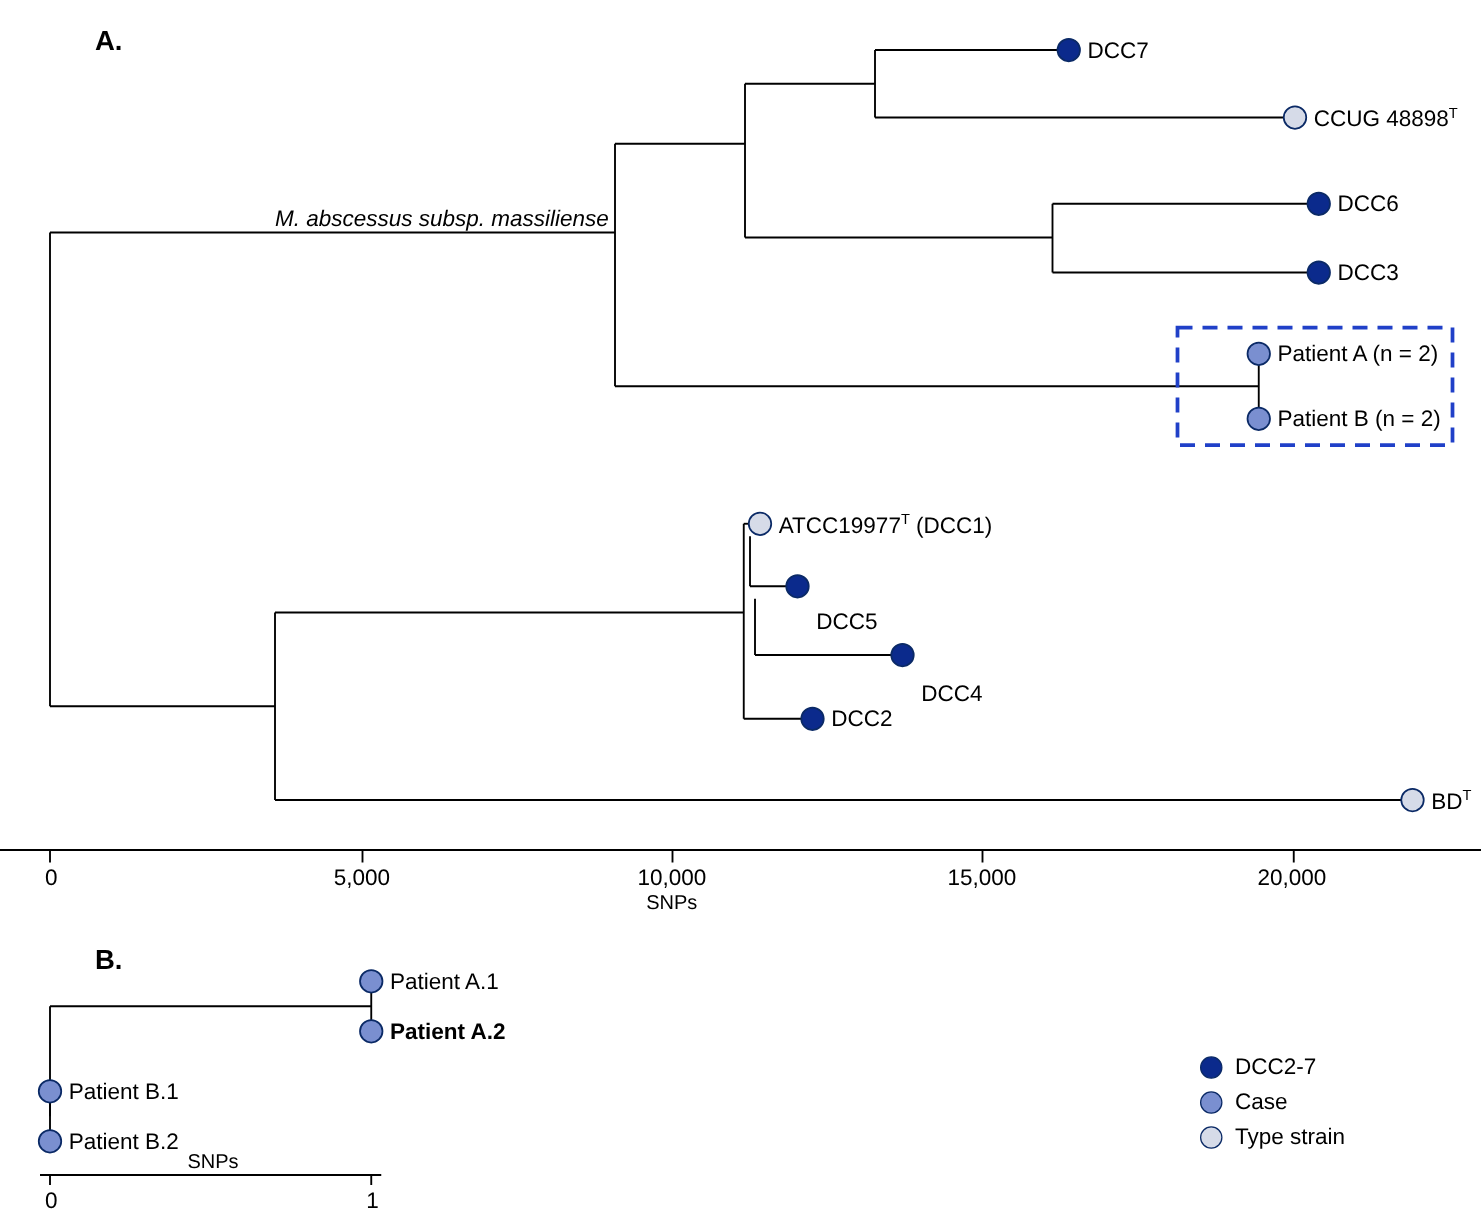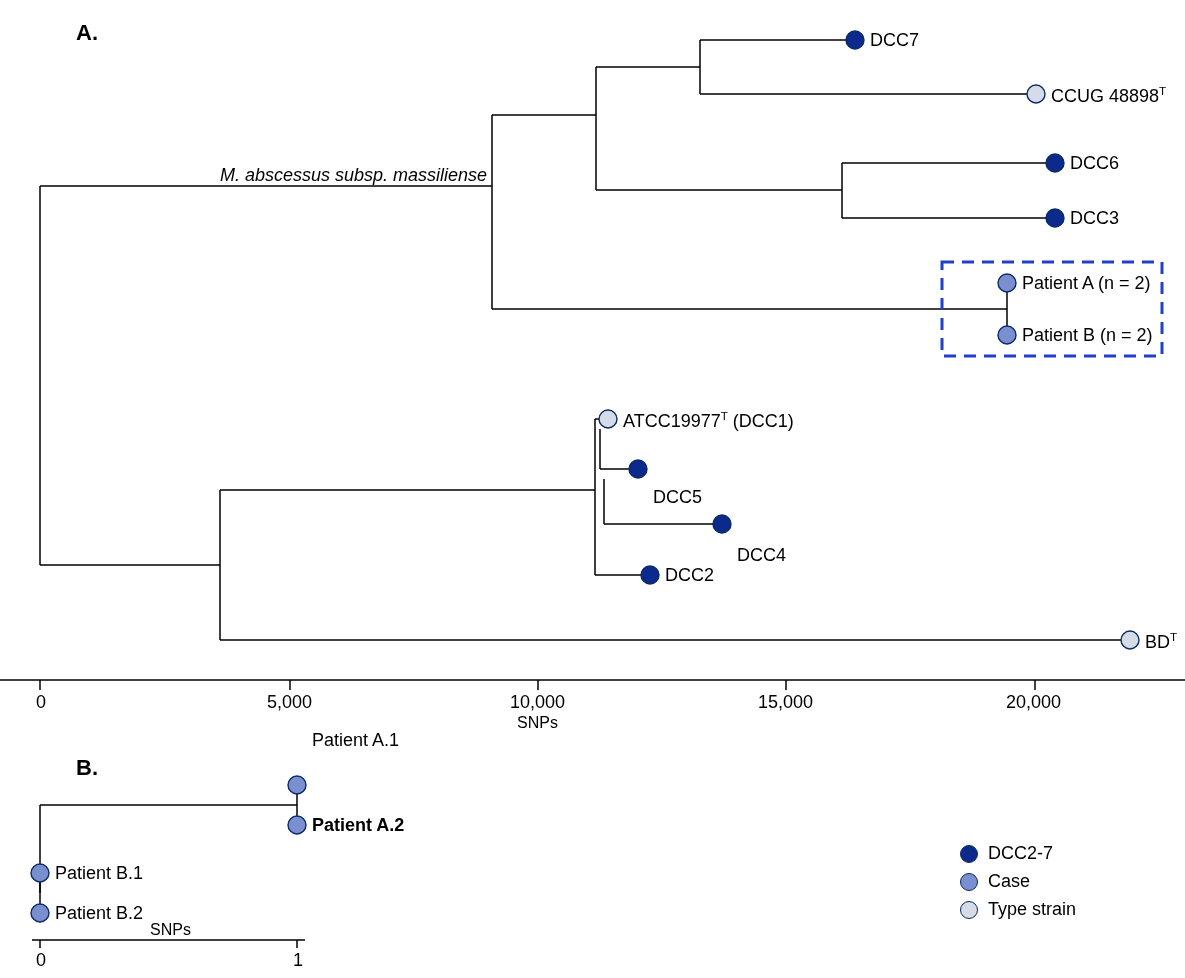--- a/index.html
+++ b/index.html
@@ -198,21 +198,21 @@
   </div>
 
   <div class="label tick" style="left:36px; top:692px;">0</div>
   <div class="label tick" style="left:267px; top:692px;">5,000</div>
   <div class="label tick" style="left:510px; top:692px;">10,000</div>
   <div class="label tick" style="left:758px; top:692px;text-align:center;">15,000</div>
   <div class="label tick" style="left:1006px; top:692px;">20,000</div>
 
   <div class="label axis-label" style="left:517px; top:714px;">SNPs</div>
 
-  <div class="label" style="left:312px; top:730px;">Patient A.1</div>
+  <div class="label" style="left:312px; top:775px;">Patient A.1</div>
   <div class="label" style="left:312px; top:815px;font-weight:bold;">Patient A.2</div>
   <div class="label" style="left:55px; top:863px;">Patient B.1</div>
   <div class="label" style="left:55px; top:903px;">Patient B.2</div>
 
   <div class="label tick" style="left:36px; top:950px;">0</div>
   <div class="label tick" style="left:293px; top:950px;">1</div>
   <div class="label axis-label" style="left:150px; top:921px;">SNPs</div>
 
   <div class="legend-row" style="left:960px; top:843px;">
     <span class="dot dcc"></span>

